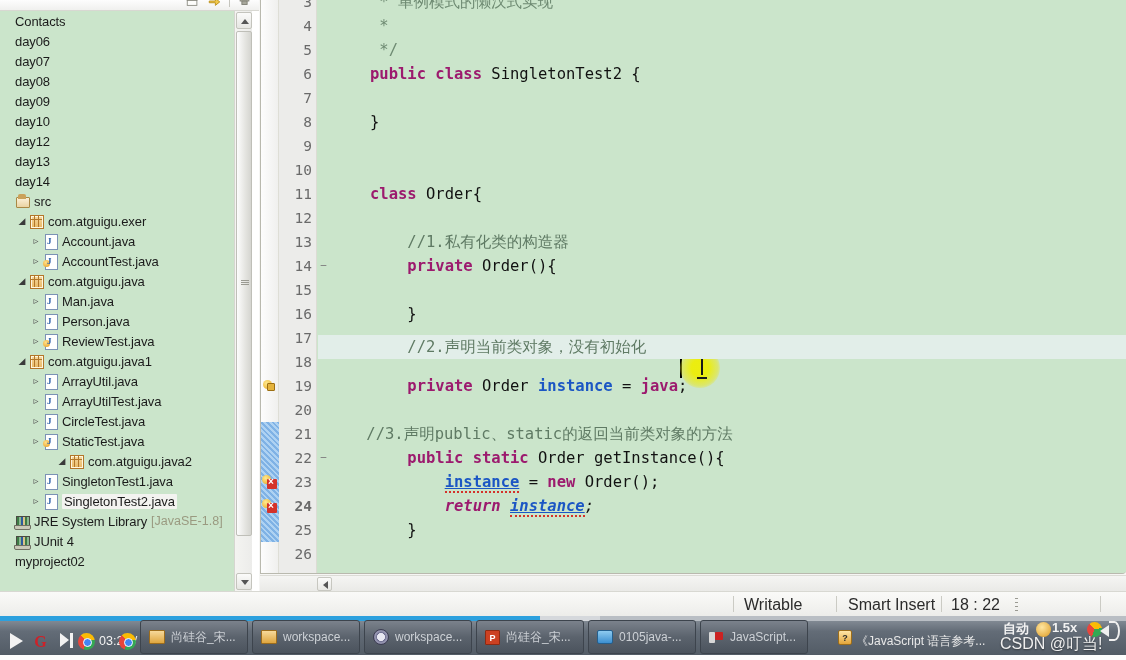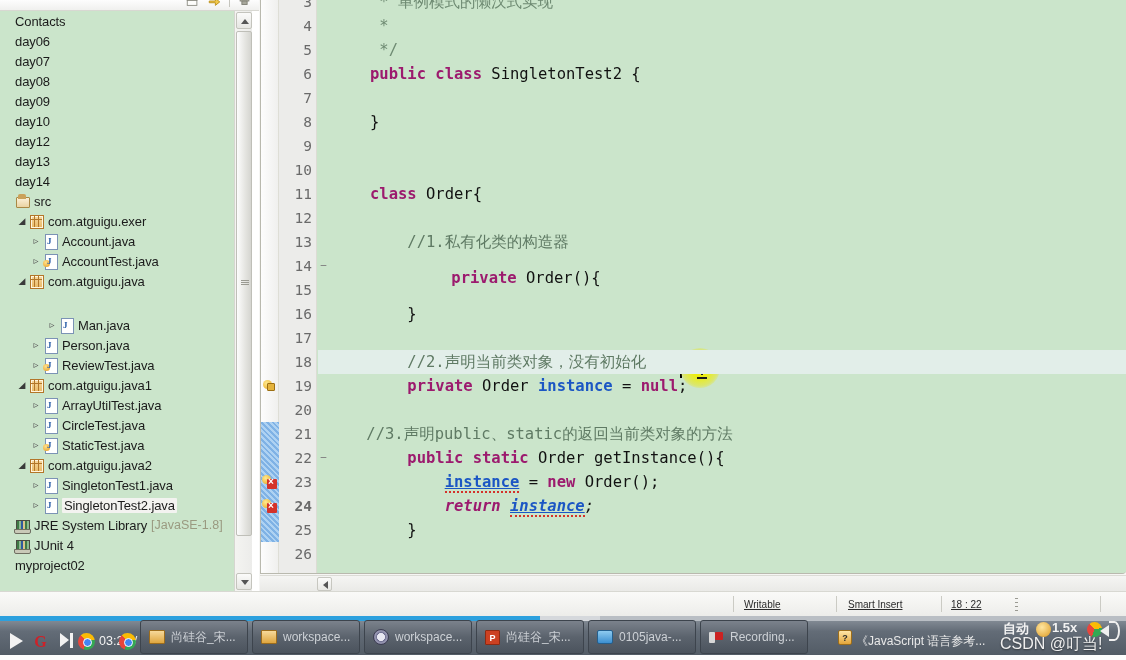--- a/index.html
+++ b/index.html
@@ -239,21 +239,21 @@
   }
 
   
   .statusbar {
     position: absolute; left: 0; top: 591px; width: 1126px; height: 25px;
     background: linear-gradient(#fafaf8,#ededea);
     border-top: 1px solid #d8d8d2;
   }
   .sb-cell {
     position: absolute; top: 4px; height: 17px;
-    font-size: 10px; color: #2b2b2b; line-height: 17px; text-decoration: underline;
+    font-size: 16px; color: #2b2b2b; line-height: 17px;
   }
   .sb-div { position: absolute; top: 4px; width: 1px; height: 16px; background: #cbcbc4; }
   .sb-dots {
     position: absolute; top: 6px; width: 3px; height: 13px;
     background: repeating-linear-gradient(#9a9a92 0 1px, transparent 1px 4px);
   }
 
   
   .player {
     position: absolute; left: 0; top: 616px; width: 1126px; height: 44px;
@@ -480,21 +480,21 @@
           </span>
           <span class="lbl-bg"><span class="lbl">AccountTest.java</span></span>
         </div>
         <div class="node" style="top: 280px; padding-left: 16px;">
           <span class="arrow down"></span>
           <span class="ico ico-pkg">
             <span class="ico-pkg-grid"></span>
           </span>
           <span class="lbl-bg"><span class="lbl">com.atguigu.java</span></span>
         </div>
-        <div class="node" style="top: 300px; padding-left: 46px; margin-top: 24px;">
+        <div class="node" style="top: 300px; padding-left: 30px;">
           <span class="arrow right"></span>
           <span class="ico ico-java"></span>
           <span class="lbl-bg"><span class="lbl">Man.java</span></span>
         </div>
         <div class="node" style="top: 320px; padding-left: 30px;">
           <span class="arrow right"></span>
           <span class="ico ico-java"></span>
           <span class="lbl-bg"><span class="lbl">Person.java</span></span>
         </div>
         <div class="node" style="top: 340px; padding-left: 30px;">
@@ -504,38 +504,43 @@
           </span>
           <span class="lbl-bg"><span class="lbl">ReviewTest.java</span></span>
         </div>
         <div class="node" style="top: 360px; padding-left: 16px;">
           <span class="arrow down"></span>
           <span class="ico ico-pkg">
             <span class="ico-pkg-grid"></span>
           </span>
           <span class="lbl-bg"><span class="lbl">com.atguigu.java1</span></span>
         </div>
+        <div class="node" style="top: 380px; padding-left: 30px;">
+          <span class="arrow right"></span>
+          <span class="ico ico-java"></span>
+          <span class="lbl-bg"><span class="lbl">ArrayUtil.java</span></span>
+        </div>
         <div class="node" style="top: 400px; padding-left: 30px;">
           <span class="arrow right"></span>
           <span class="ico ico-java"></span>
           <span class="lbl-bg"><span class="lbl">ArrayUtilTest.java</span></span>
         </div>
         <div class="node" style="top: 420px; padding-left: 30px;">
           <span class="arrow right"></span>
           <span class="ico ico-java"></span>
           <span class="lbl-bg"><span class="lbl">CircleTest.java</span></span>
         </div>
         <div class="node" style="top: 440px; padding-left: 30px;">
           <span class="arrow right"></span>
           <span class="ico ico-java run">
             <span class="badge"></span>
           </span>
           <span class="lbl-bg"><span class="lbl">StaticTest.java</span></span>
         </div>
-        <div class="node" style="top: 460px; padding-left: 16px;">
+        <div class="node" style="top: 460px; padding-left: 16px; margin-left: 40px;">
           <span class="arrow down"></span>
           <span class="ico ico-pkg">
             <span class="ico-pkg-grid"></span>
           </span>
           <span class="lbl-bg"><span class="lbl">com.atguigu.java2</span></span>
         </div>
         <div class="node" style="top: 480px; padding-left: 30px;">
           <span class="arrow right"></span>
           <span class="ico ico-java"></span>
           <span class="lbl-bg"><span class="lbl">SingletonTest1.java</span></span>
@@ -620,26 +625,26 @@
           <div class="cline" style="top: 14px;"><span class="cmt-doc"> *</span></div>
           <div class="cline" style="top: 38px;"><span class="cmt-doc"> */</span></div>
           <div class="cline" style="top: 62px;"><span class="kw">public</span><span class="plain"> </span><span class="kw">class</span><span class="plain"> SingletonTest2 {</span></div>
           <div class="cline" style="top: 86px;"></div>
           <div class="cline" style="top: 110px;"><span class="plain">}</span></div>
           <div class="cline" style="top: 134px;"></div>
           <div class="cline" style="top: 158px;"></div>
           <div class="cline" style="top: 182px;"><span class="kw">class</span><span class="plain"> Order{</span></div>
           <div class="cline" style="top: 206px;"></div>
           <div class="cline" style="top: 230px;"><span class="cmt">    //1.私有化类的构造器</span></div>
-          <div class="cline" style="top: 266px; margin-left: 44px;"><span class="plain">    </span><span class="kw">private</span><span class="plain"> Order(){</span></div>
+          <div class="cline" style="top: 254px;"><span class="plain">    </span><span class="kw">private</span><span class="plain"> Order(){</span></div>
           <div class="cline" style="top: 278px;"></div>
           <div class="cline" style="top: 302px;"><span class="plain">    }</span></div>
           <div class="cline" style="top: 326px;"></div>
-          <div class="cline cur" style="top: 350px;"><span class="cmt">    //2.声明当前类对象，没有初始化</span></div>
-          <div class="cline" style="top: 374px;"><span class="plain">    </span><span class="kw">private</span><span class="plain"> Order </span><span class="fld">instance</span><span class="plain"> = </span><span class="kw">null</span><span class="plain">;</span></div>
+          <div class="cline cur" style="top: 335px;"><span class="cmt">    //2.声明当前类对象，没有初始化</span></div>
+          <div class="cline" style="top: 374px;"><span class="plain">    </span><span class="kw">private</span><span class="plain"> Order </span><span class="fld">instance</span><span class="plain"> = </span><span class="kw">java</span><span class="plain">;</span></div>
           <div class="cline" style="top: 398px;"></div>
           <div class="cline" style="top: 422px; padding-left: 11px;"><span class="cmt">    //3.声明public、static的返回当前类对象的方法</span></div>
           <div class="cline" style="top: 446px;"><span class="plain">    </span><span class="kw">public</span><span class="plain"> </span><span class="kw">static</span><span class="plain"> Order getInstance(){</span></div>
           <div class="cline" style="top: 470px;"><span class="plain">        </span><span class="fld-u err-u">instance</span><span class="plain"> = </span><span class="kw">new</span><span class="plain"> Order();</span></div>
           <div class="cline" style="top: 494px; font-style: italic;"><span class="plain">        </span><span class="kw">return</span><span class="plain"> </span><span class="fld-u err-u">instance</span><span class="plain">;</span></div>
           <div class="cline" style="top: 518px;"><span class="plain">    }</span></div>
           <div class="cline" style="top: 542px;"></div>
         </div>
     <div class="fold" style="top: 254px;">−</div>
         <div class="fold" style="top: 446px;">−</div>
@@ -693,21 +698,21 @@
       <div class="tb-item" style="left: 476px; width: 108px;">
         <span class="tb-ico-ppt">P</span>
         <span class="t-lbl">尚硅谷_宋...</span>
       </div>
       <div class="tb-item" style="left: 588px; width: 108px;">
         <span class="tb-ico-blue"></span>
         <span class="t-lbl">0105java-...</span>
       </div>
       <div class="tb-item" style="left: 700px; width: 108px;">
         <span class="tb-ico-rec"></span>
-        <span class="t-lbl">Recording...</span>
+        <span class="t-lbl">JavaScript...</span>
       </div>
     </div>
 
   <div class="tray-txt" style="left:810px; top:633px;margin-top:38px;">api</div>
   <div class="tb-ico-apib" style="position:absolute; left:838px; top:630px;">?</div>
   <div class="tray-txt" style="left:856px; top:633px;">《JavaScript 语言参考...</div>
 
   <div class="tray-auto" style="left:1003px;">自动</div>
   <div class="tray-sm" style="left:1036px;"></div>
   <div class="tray-speed" style="left:1052px;">1.5x</div>

